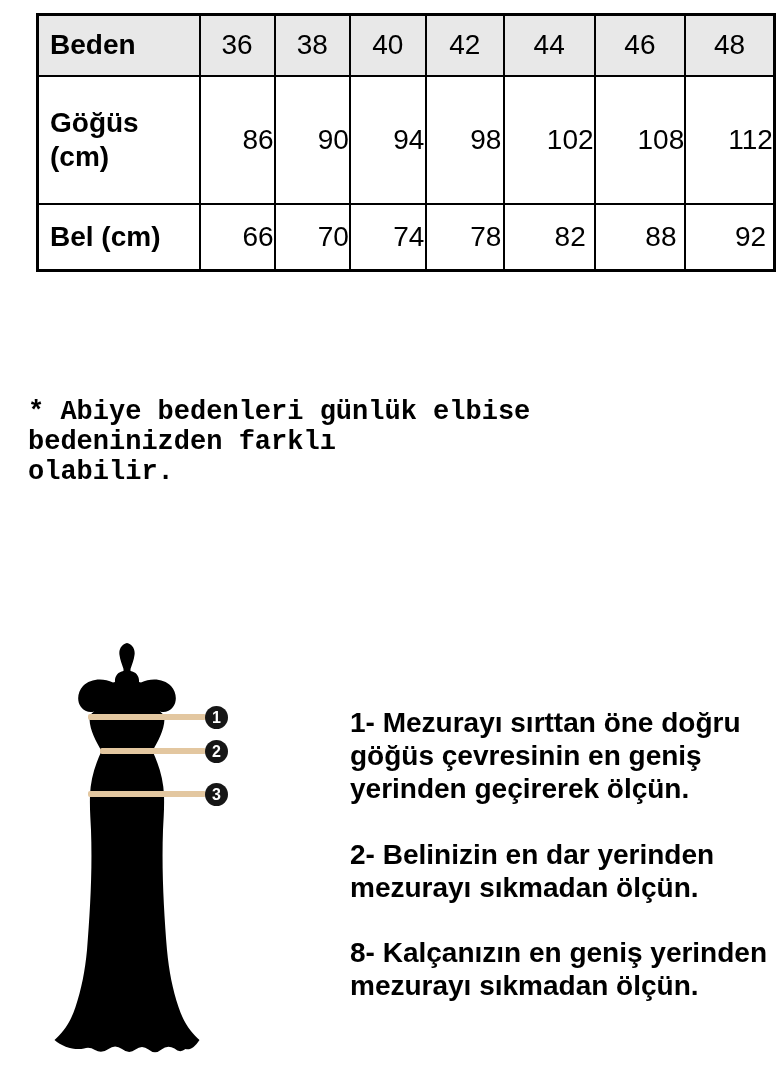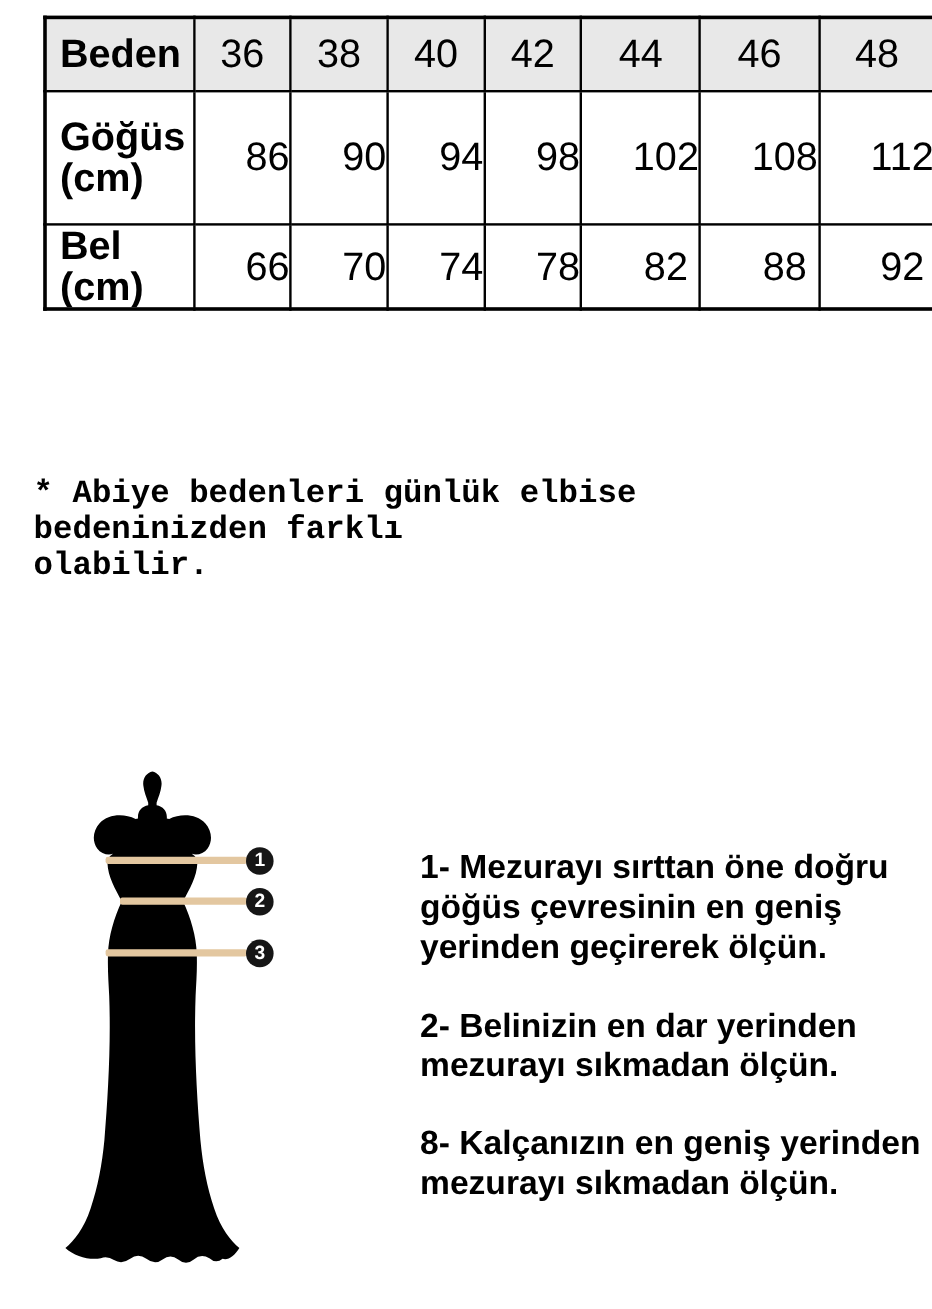--- a/index.html
+++ b/index.html
@@ -10,30 +10,30 @@
   }
 
   
   table.size {
     position:absolute; left:36px; top:13px;
     border-collapse:collapse; table-layout:fixed;
     border:3px solid #000;
   }
   .size th, .size td {
     border:2px solid #000; text-align:center; vertical-align:middle;
-    font-size:33px; padding:0; overflow:hidden;
+    font-size:28px; padding:0; overflow:hidden;
   }
   .size thead th { background:#e8e8e8; font-weight:normal;text-align:center; }
   .size .lab {
     text-align:left; padding-left:11px; padding-right:6px;
     font-weight:bold; line-height:34px;
   }
   .size td { font-weight:normal;padding-left:42px; }
   tr.rh { height:61px; }
-  tr.r1 { height:111px; }
+  tr.r1 { height:128px; }
   tr.r2 { height:67px; }
   tr.r3 { height:99px; }
 
   
   .note {
     position:absolute; left:28px; width:672px;
     font-weight:bold; font-size:27px; line-height:30px;
     white-space:pre-line;
     font-family:Liberation Mono, monospace;
   }

